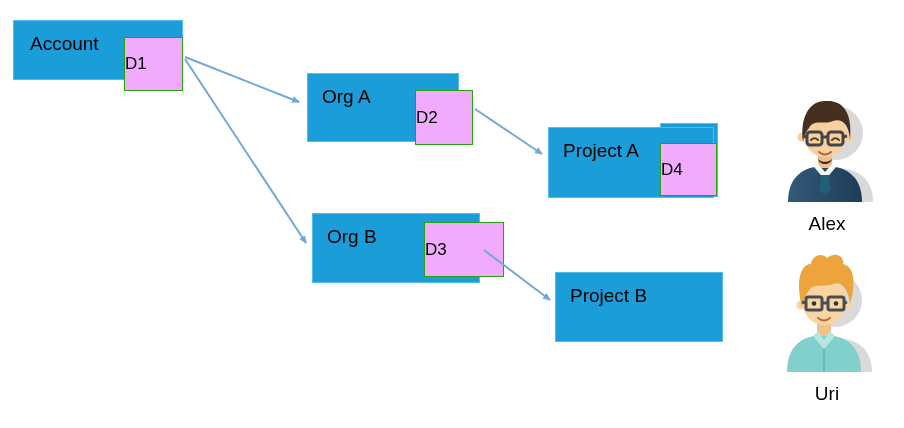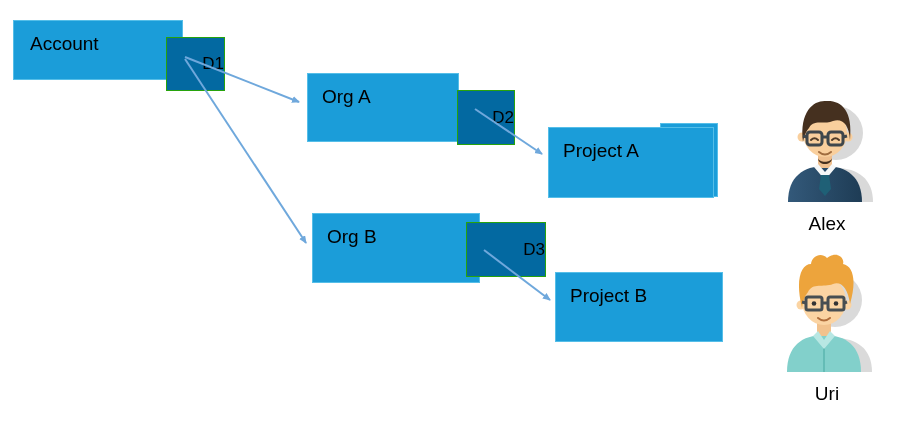--- a/index.html
+++ b/index.html
@@ -6,23 +6,23 @@
   .stage {
     position:relative; width:904px; height:428px; background:#ffffff;
     font-family:"Liberation Sans", sans-serif; overflow:hidden; color:#000;
   }
   .node {
     position:absolute; background:#1B9DD9; border:1px solid #55BEE8;
     box-sizing:border-box; font-size:19px;
   }
   .node-label { position:absolute; top:12px; left:14px; white-space:nowrap; }
   .doc {
-    position:absolute; background:#0369a1; border:1px solid #27A30C;
-    box-sizing:border-box; display:flex; align-items:center; justify-content:flex-end;
-    font-size:17px; z-index:3;margin-left:42px;
+    position:absolute; background:#f0abfc; border:1px solid #27A30C;
+    box-sizing:border-box; display:flex; align-items:center; justify-content:flex-start;
+    font-size:17px; z-index:3;
   }
   .back-rect { position:absolute; background:#1B9DD9; border:1px solid #55BEE8; box-sizing:border-box; z-index:1; }
   .node { z-index:2; }
   .arrows { position:absolute; left:0; top:0; z-index:4; pointer-events:none; }
   .arrow-line { stroke:#6FA8DC; stroke-width:2; fill:none; }
   .user-card { position:absolute; width:96px; text-align:center; z-index:2; }
   .user-name { font-size:19px; margin-top:7px; }
 </style>
 </head>
 <body>
@@ -58,20 +58,23 @@
   <div class="node" style="left:312px; top:213px; width:168px; height:70px;">
     <span class="node-label">Org B</span>
   </div>
   <div class="doc" style="left:424px; top:222px; width:80px; height:55px;">
     <span>D3</span>
   </div>
 
   <div class="back-rect" style="left:660px; top:123px; width:58px; height:74px;"></div>
   <div class="node" style="left:548px; top:127px; width:166px; height:71px;">
     <span class="node-label">Project A</span>
+  </div>
+  <div class="doc" style="left:660px; top:143px; width:57px; height:53px;">
+    <span>D4</span>
   </div>
 
   <div class="node" style="left:555px; top:272px; width:168px; height:70px;">
     <span class="node-label">Project B</span>
   </div>
 
   <div class="user-card" style="left:779px; top:90px;">
     <svg width="92" height="112" viewBox="0 0 92 112">
       <defs>
         <linearGradient id="alexSweater" x1="0" y1="0" x2="1" y2="0">

